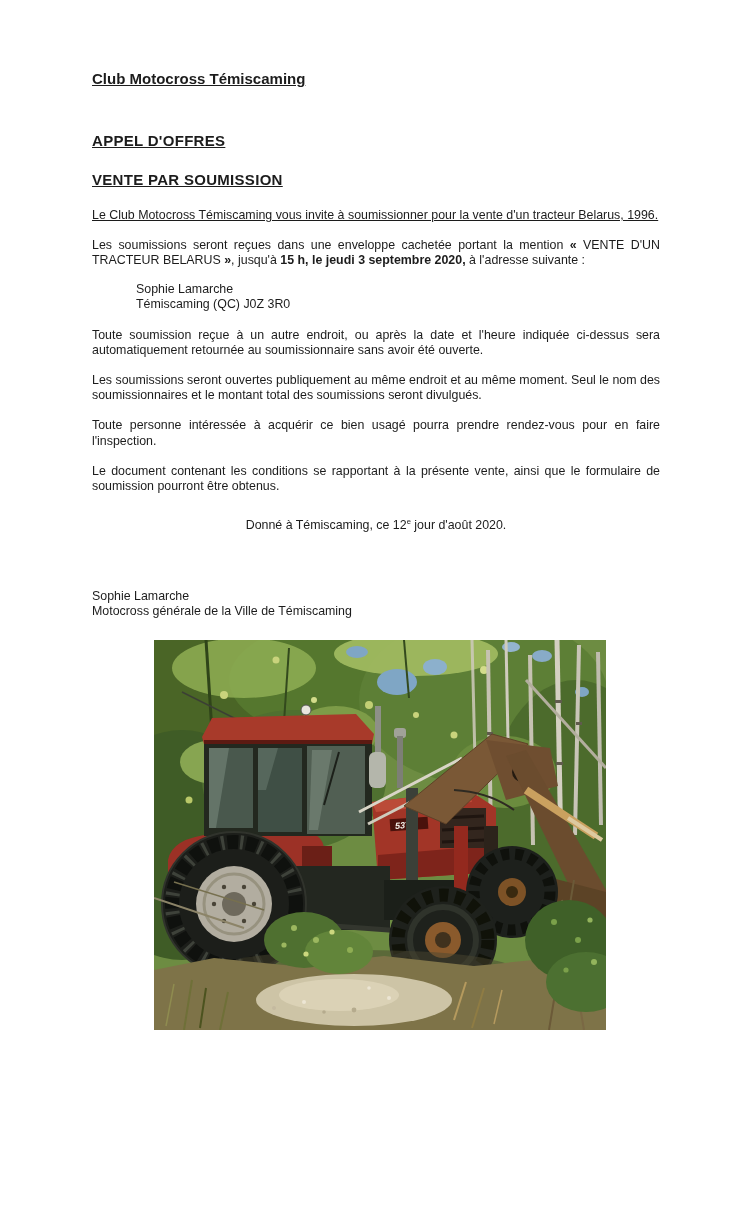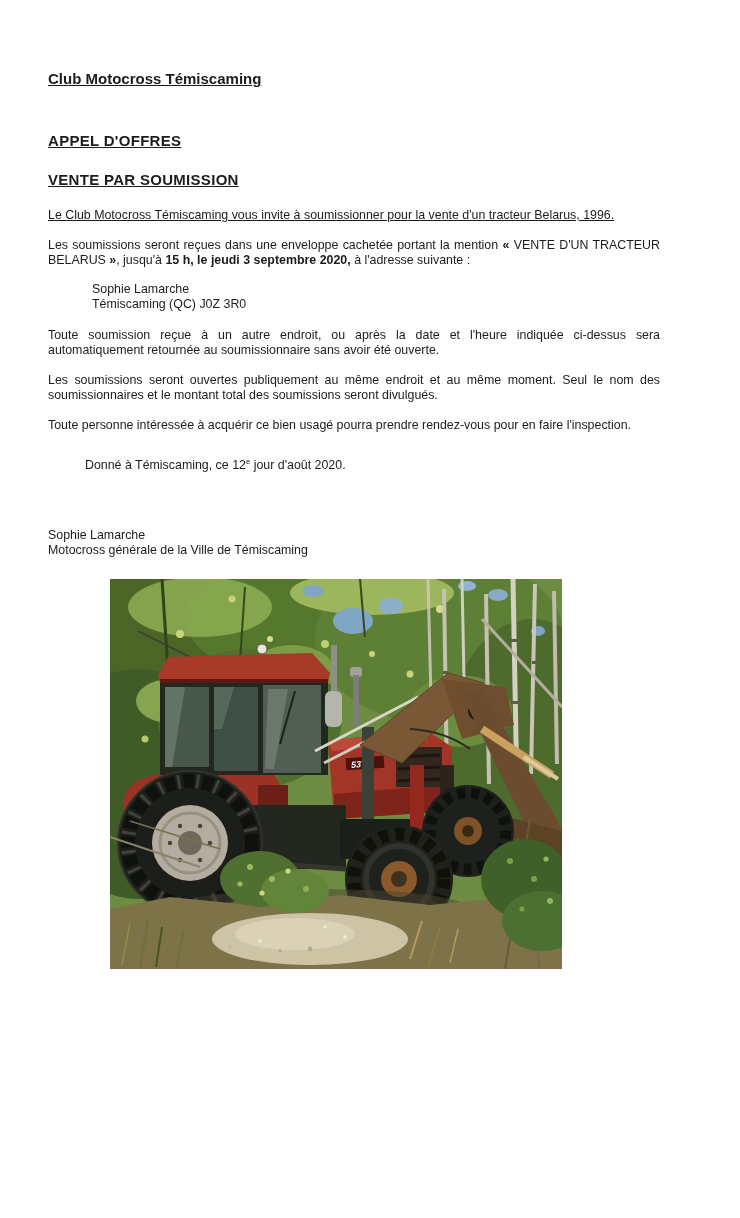--- a/index.html
+++ b/index.html
@@ -2,36 +2,36 @@
 <html lang="fr"><head>
 <meta charset="utf-8">
 <style>
   html, body { margin:0; padding:0; background:#ffffff; }
   body {
     width:740px; height:1218px; overflow:hidden;
     font-family:"Liberation Sans", sans-serif;
     color:#1c1c1c;
     -webkit-font-smoothing:antialiased;
   }
-  .page { width:740px; height:1218px; background:#ffffff; box-sizing:border-box; padding:70px 80px 0 48px; }
+  .page { width:740px; height:1218px; background:#ffffff; box-sizing:border-box; padding:70px 80px 0 92px; }
   .org-title {
     font-size:15px; line-height:18px; font-weight:bold; text-decoration:underline;
   }
   .doc-title {
     font-size:15px; line-height:18px; font-weight:bold; text-decoration:underline;
     letter-spacing:0.3px;
   }
   .t1 { margin-top:44px; }
   .t2 { margin-top:21px; margin-bottom:19px; }
   p.body-par {
     font-size:12.4px; line-height:15.2px; text-align:justify;
     margin:15px 0 0 0;
   }
   p.first { margin-top:0;text-decoration:underline; }
-  p.no-just { text-align:left; margin-top:20px;margin-left:37px; }
+  p.no-just { text-align:center; margin-top:20px; }
   .b { font-weight:bold; }
   sup { font-size:0.62em; }
   .address { margin:13px 0 0 44px; font-size:12.4px; line-height:15.5px; }
   .signature { margin-top:55px; font-size:12.4px; line-height:15.5px; }
   .photo-wrap { width:452px; height:390px; margin:20px 0 0 62px; overflow:hidden; }
   .photo-wrap svg { display:block; }
 </style>
 </head>
 <body>
 
@@ -46,20 +46,21 @@
   <p class="body-par"><span>Les soumissions seront reçues dans une enveloppe cachetée portant la mention </span><span class="b">« </span><span>VENTE D'UN TRACTEUR BELARUS </span><span class="b">»</span><span>, jusqu'à </span><span class="b">15 h, le jeudi 3 septembre 2020,</span><span> à l'adresse suivante :</span></p>
 
   <div class="address">
     <div>Sophie Lamarche</div>
     <div>Témiscaming (QC) J0Z 3R0</div>
   </div>
 
   <p class="body-par"><span>Toute soumission reçue à un autre endroit, ou après la date et l'heure indiquée ci-dessus sera automatiquement retournée au soumissionnaire sans avoir été ouverte.</span></p>
   <p class="body-par"><span>Les soumissions seront ouvertes publiquement au même endroit et au même moment.  Seul le nom des soumissionnaires et le montant total des soumissions seront divulgués.</span></p>
   <p class="body-par"><span>Toute personne intéressée à acquérir ce bien usagé pourra prendre rendez-vous pour en faire l'inspection.</span></p>
+  <p class="body-par"><span>Le document contenant les conditions se rapportant à la présente vente, ainsi que le formulaire de soumission pourront être obtenus.</span></p>
   <p class="body-par no-just"><span>Donné à Témiscaming, ce 12</span><sup>e</sup><span> jour d'août 2020.</span></p>
 
   <div class="signature">
     <div>Sophie Lamarche</div>
     <div>Motocross générale de la Ville de Témiscaming</div>
   </div>
 
   <div class="photo-wrap">
     <svg width="452" height="390" viewBox="0 0 452 390" xmlns="http://www.w3.org/2000/svg" role="img">
 

